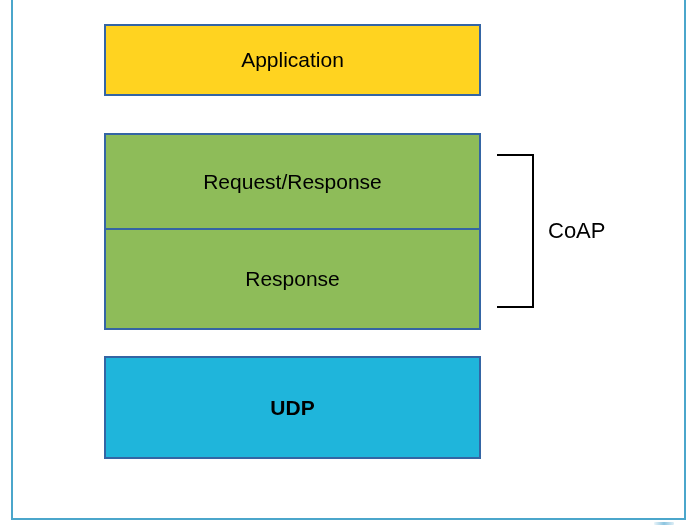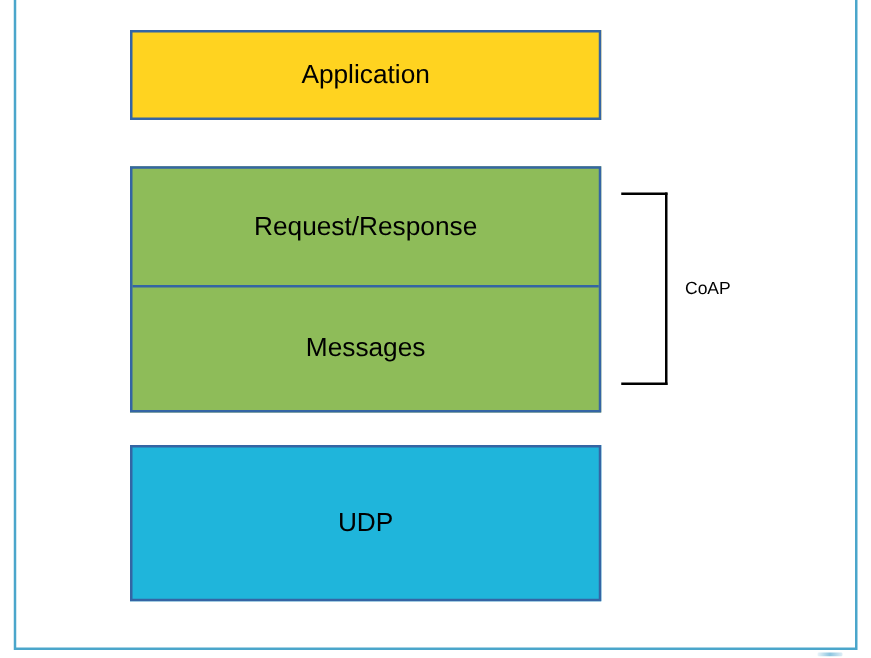--- a/index.html
+++ b/index.html
@@ -16,21 +16,21 @@
     pointer-events: none;
   }
 
   .box {
     position: absolute; left: 104px; width: 377px;
     border: 2px solid #3465A4;
     display: flex; align-items: center; justify-content: center;
     font-size: 21px; line-height: 1.2;
   }
   .box-application { top: 24px;  height: 72px; background: #FFD320; }
-  .box-udp         { top: 356px; height: 125px;  background: #1FB5DB; }
+  .box-udp         { top: 356px; height: 103px;  background: #1FB5DB; font-weight: bold; }
 
   .green-group {
     position: absolute; left: 104px; top: 133px;
     width: 377px; height: 197px;
     border: 2px solid #3465A4; background: #8EBC59;
     display: flex; flex-direction: column;
   }
   .green-half {
     display: flex; align-items: center; justify-content: center;
     font-size: 21px; line-height: 1.2;
@@ -42,21 +42,21 @@
   .bracket {
     position: absolute; left: 497px; top: 154px;
     width: 37px; height: 154px;
     border-top: 2px solid #000000;
     border-right: 2px solid #000000;
     border-bottom: 2px solid #000000;
   }
 
   .coap-label {
     position: absolute; left: 548px; top: 217px;
-    font-size: 14px; line-height: 27px;
+    font-size: 22px; line-height: 27px;
   }
 
   
   .bottom-artifact {
     position: absolute; left: 654px; top: 522px;
     width: 20px; height: 3px;
     background: linear-gradient(to right, rgba(120,186,218,0.15), rgba(120,186,218,0.85), rgba(160,205,228,0.35));
     border-radius: 1px;
   }
 </style>
@@ -69,21 +69,21 @@
 
   <div class="box box-application">
     <span>Application</span>
   </div>
 
   <div class="green-group">
     <div class="green-half top">
       <span>Request/Response</span>
     </div>
     <div class="green-half bottom">
-      <span>Messages</span>
+      <span>Response</span>
     </div>
   </div>
 
   <div class="box box-udp">
     <span>UDP</span>
   </div>
 
   <div class="bracket"></div>
 
   <div class="coap-label">CoAP</div>

